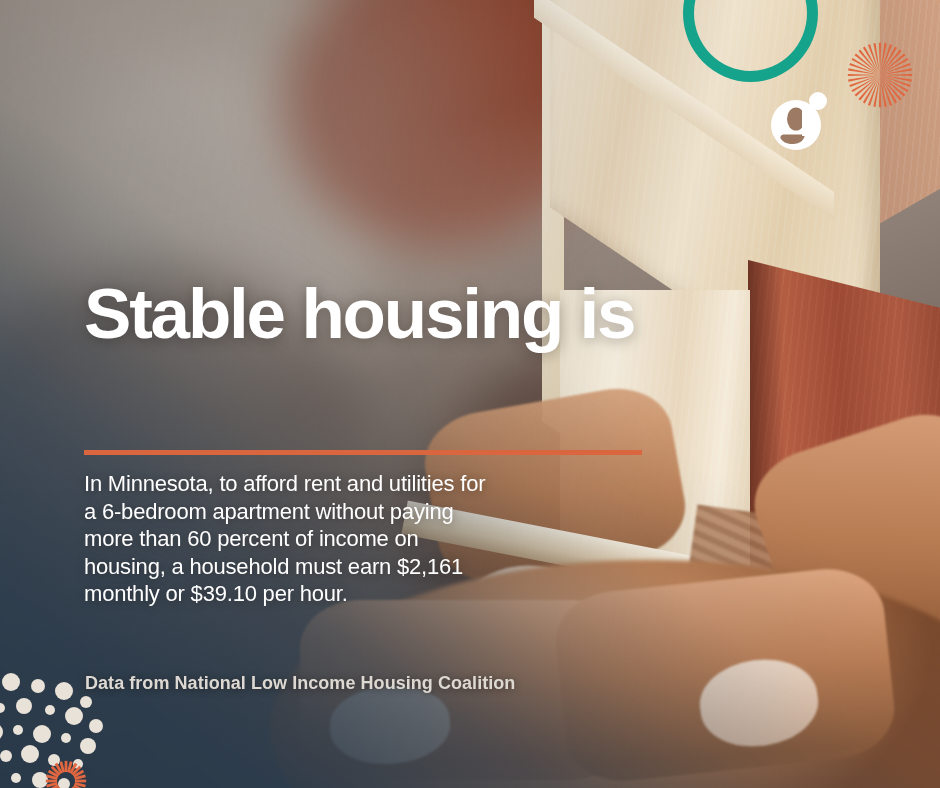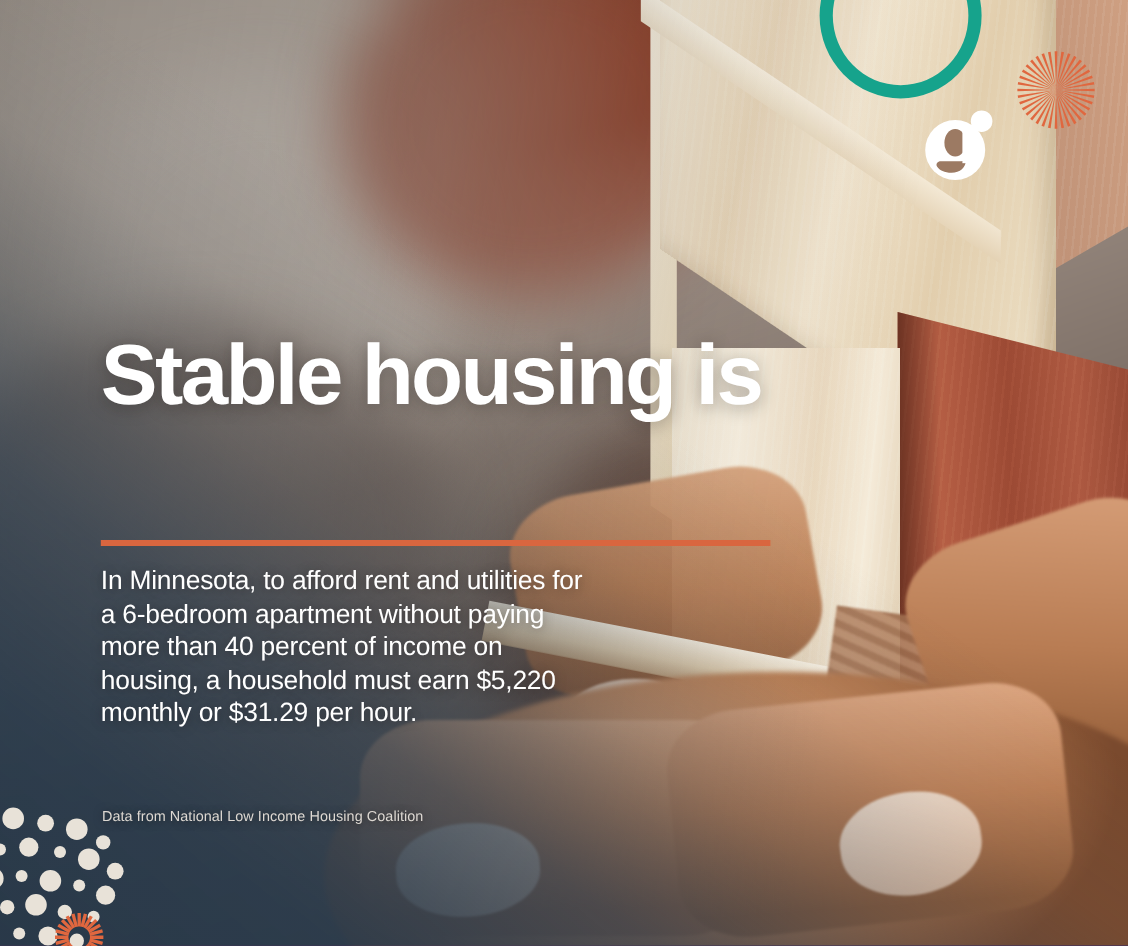--- a/index.html
+++ b/index.html
@@ -177,22 +177,22 @@
     letter-spacing:-.2px;
     text-shadow:0 1px 10px rgba(20,16,12,.4);
     margin:0;
   }
   .body-copy span{display:block;white-space:nowrap;}
 
   .attribution{
     position:absolute;left:85px;top:673px;
     color:#ddd8d2;
     font-family:"Liberation Sans",sans-serif;
-    font-weight:400;
-    font-size:12px;
+    font-weight:700;
+    font-size:18px;
     letter-spacing:.05px;
     text-shadow:0 1px 7px rgba(20,16,12,.5);
     margin:0;
   }
 </style>
 </head>
 <body>
 
 <div id="poster">
 
@@ -369,21 +369,21 @@
 
     <h1 class="headline">
       <span>Stable housing is</span>
     </h1>
 
     <div class="rule"></div>
 
     <p class="body-copy">
       <span>In Minnesota, to afford rent and utilities for</span>
       <span>a 6-bedroom apartment without paying</span>
-      <span>more than 40 percent of income on</span>
-      <span>housing, a household must earn $5,220</span>
-      <span>monthly or $31.29 per hour.</span>
+      <span>more than 60 percent of income on</span>
+      <span>housing, a household must earn $2,161</span>
+      <span>monthly or $39.10 per hour.</span>
     </p>
 
     <p class="attribution">Data from National Low Income Housing Coalition</p>
 
   </div>
 </div>
 
 </body></html>

